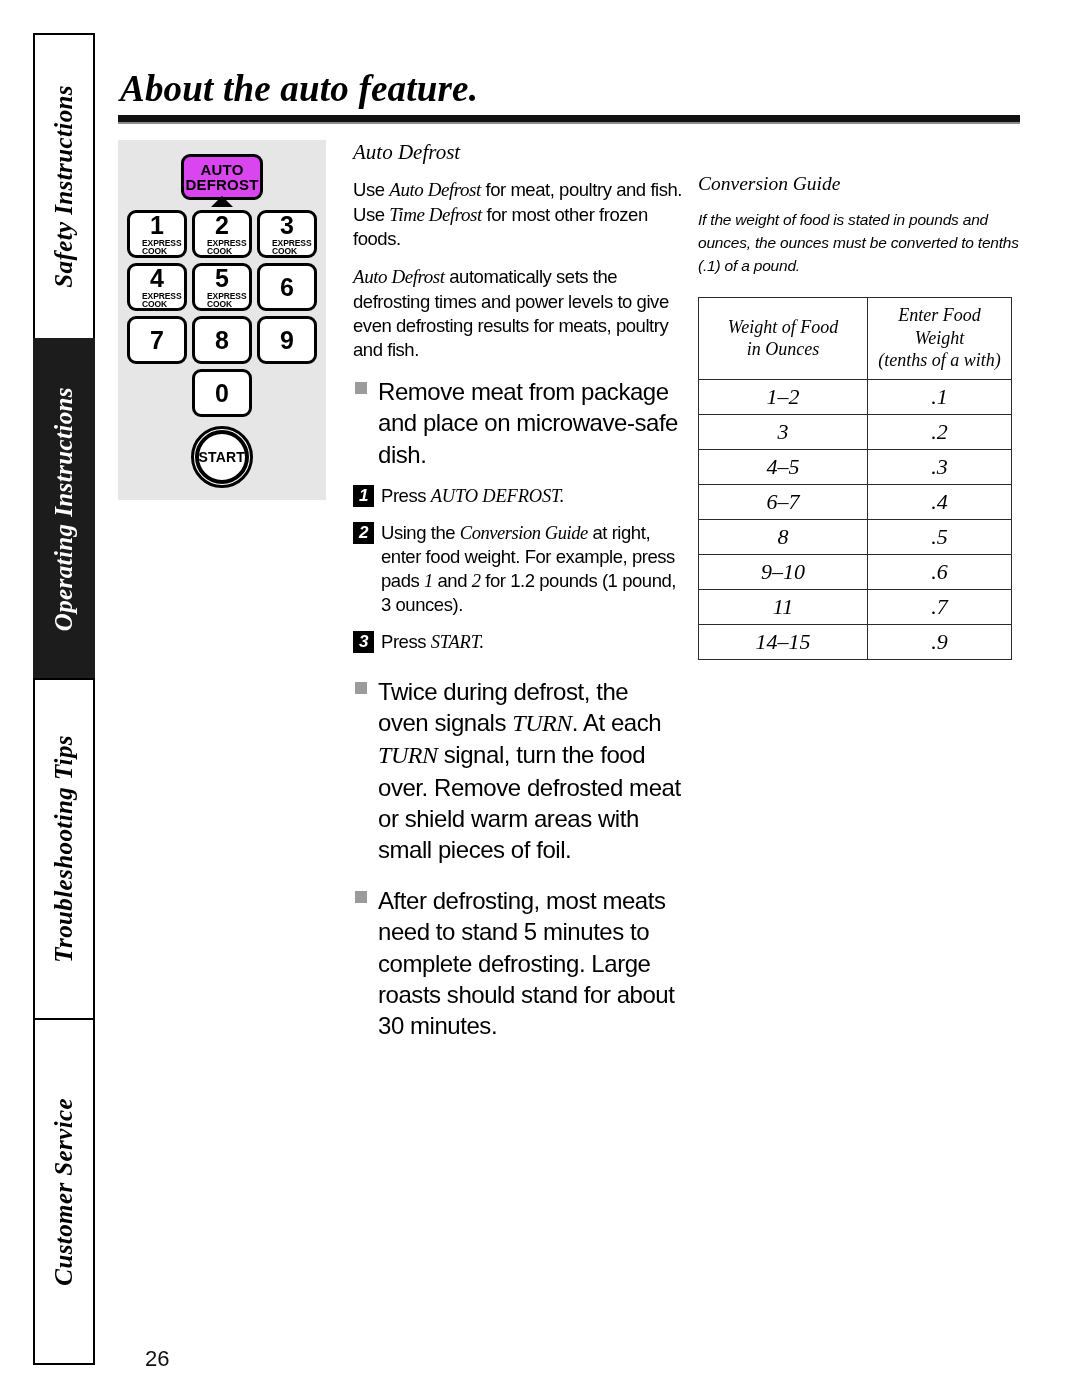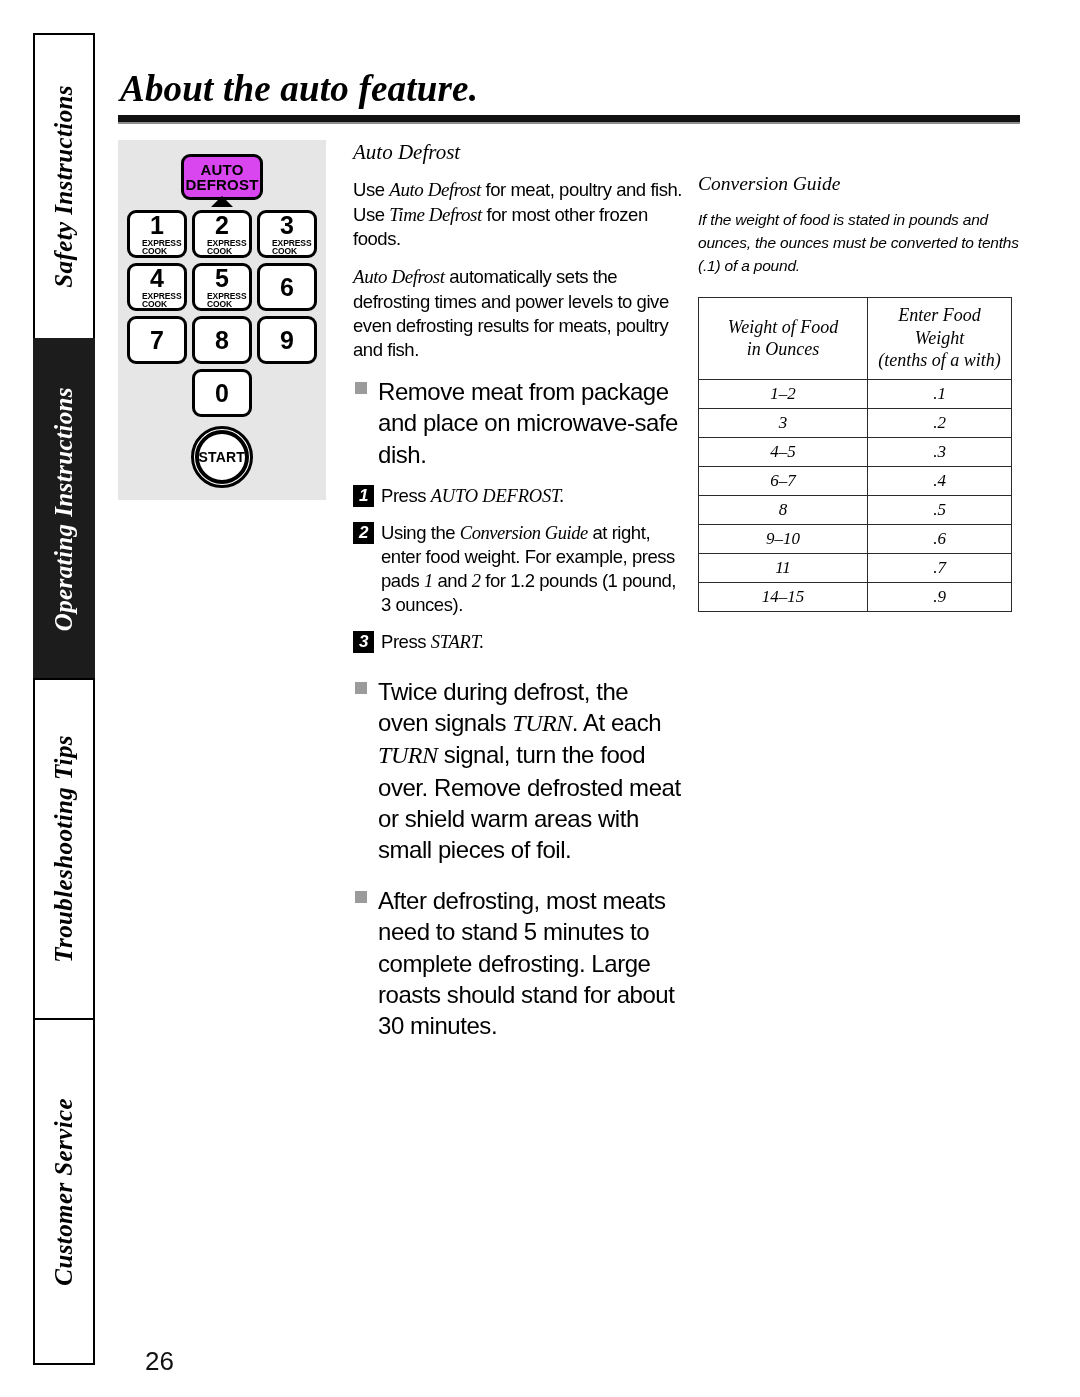--- a/index.html
+++ b/index.html
@@ -282,32 +282,32 @@
     border: 1.5px solid #2b2b2b;
     text-align: center;
     font-weight: normal;
   }
   table.cg th {
     font-size: 18px;
     padding: 6px 4px 8px;
     line-height: 1.24;
   }
   table.cg td {
-    font-size: 17px;
+    font-size: 22px;
     padding: 4px 4px;
     height: 21px;
   }
   table.cg tr td:first-child, table.cg tr th:first-child { width: 54%; }
 
   
   .page-number {
     position: absolute;
     left: 27px;
     top: 1331px;
-    font-size: 26px;
+    font-size: 22px;
     color: #111;
   }
 </style>
 </head>
 <body>
 
 <div class="sidebar">
   <div class="tab tab-safety">
     <span class="tab-label">Safety Instructions</span>
   </div>

